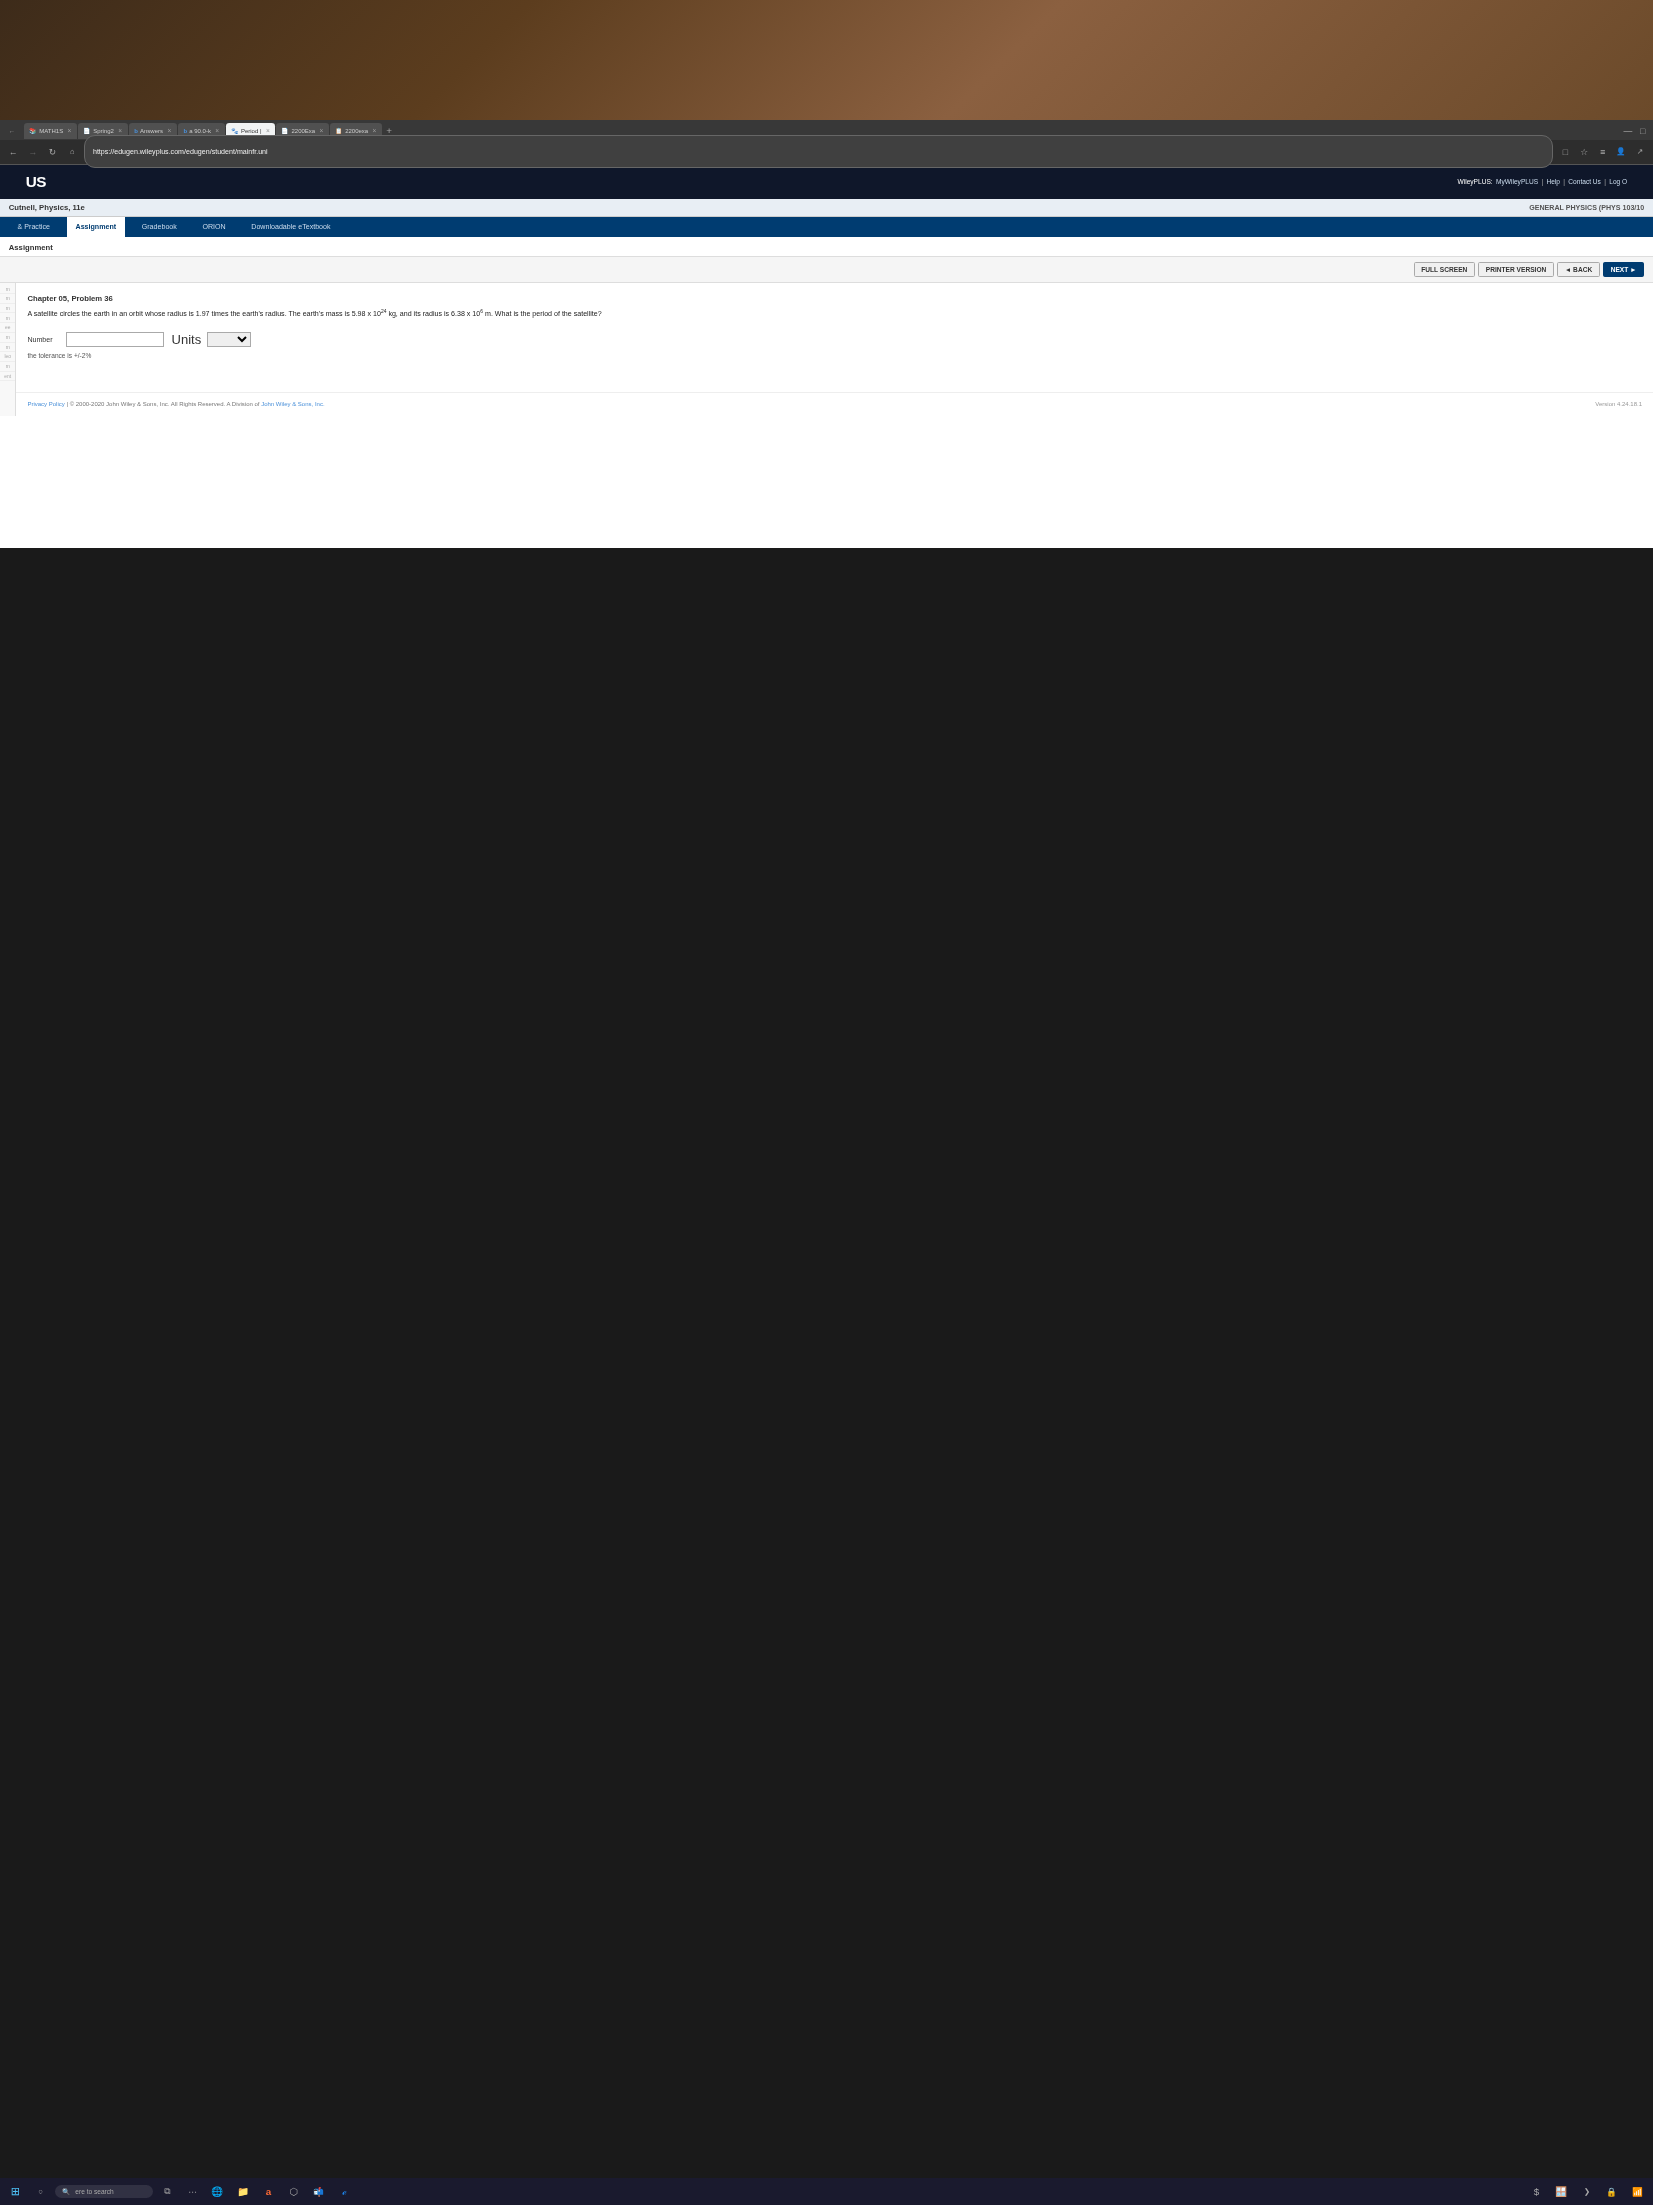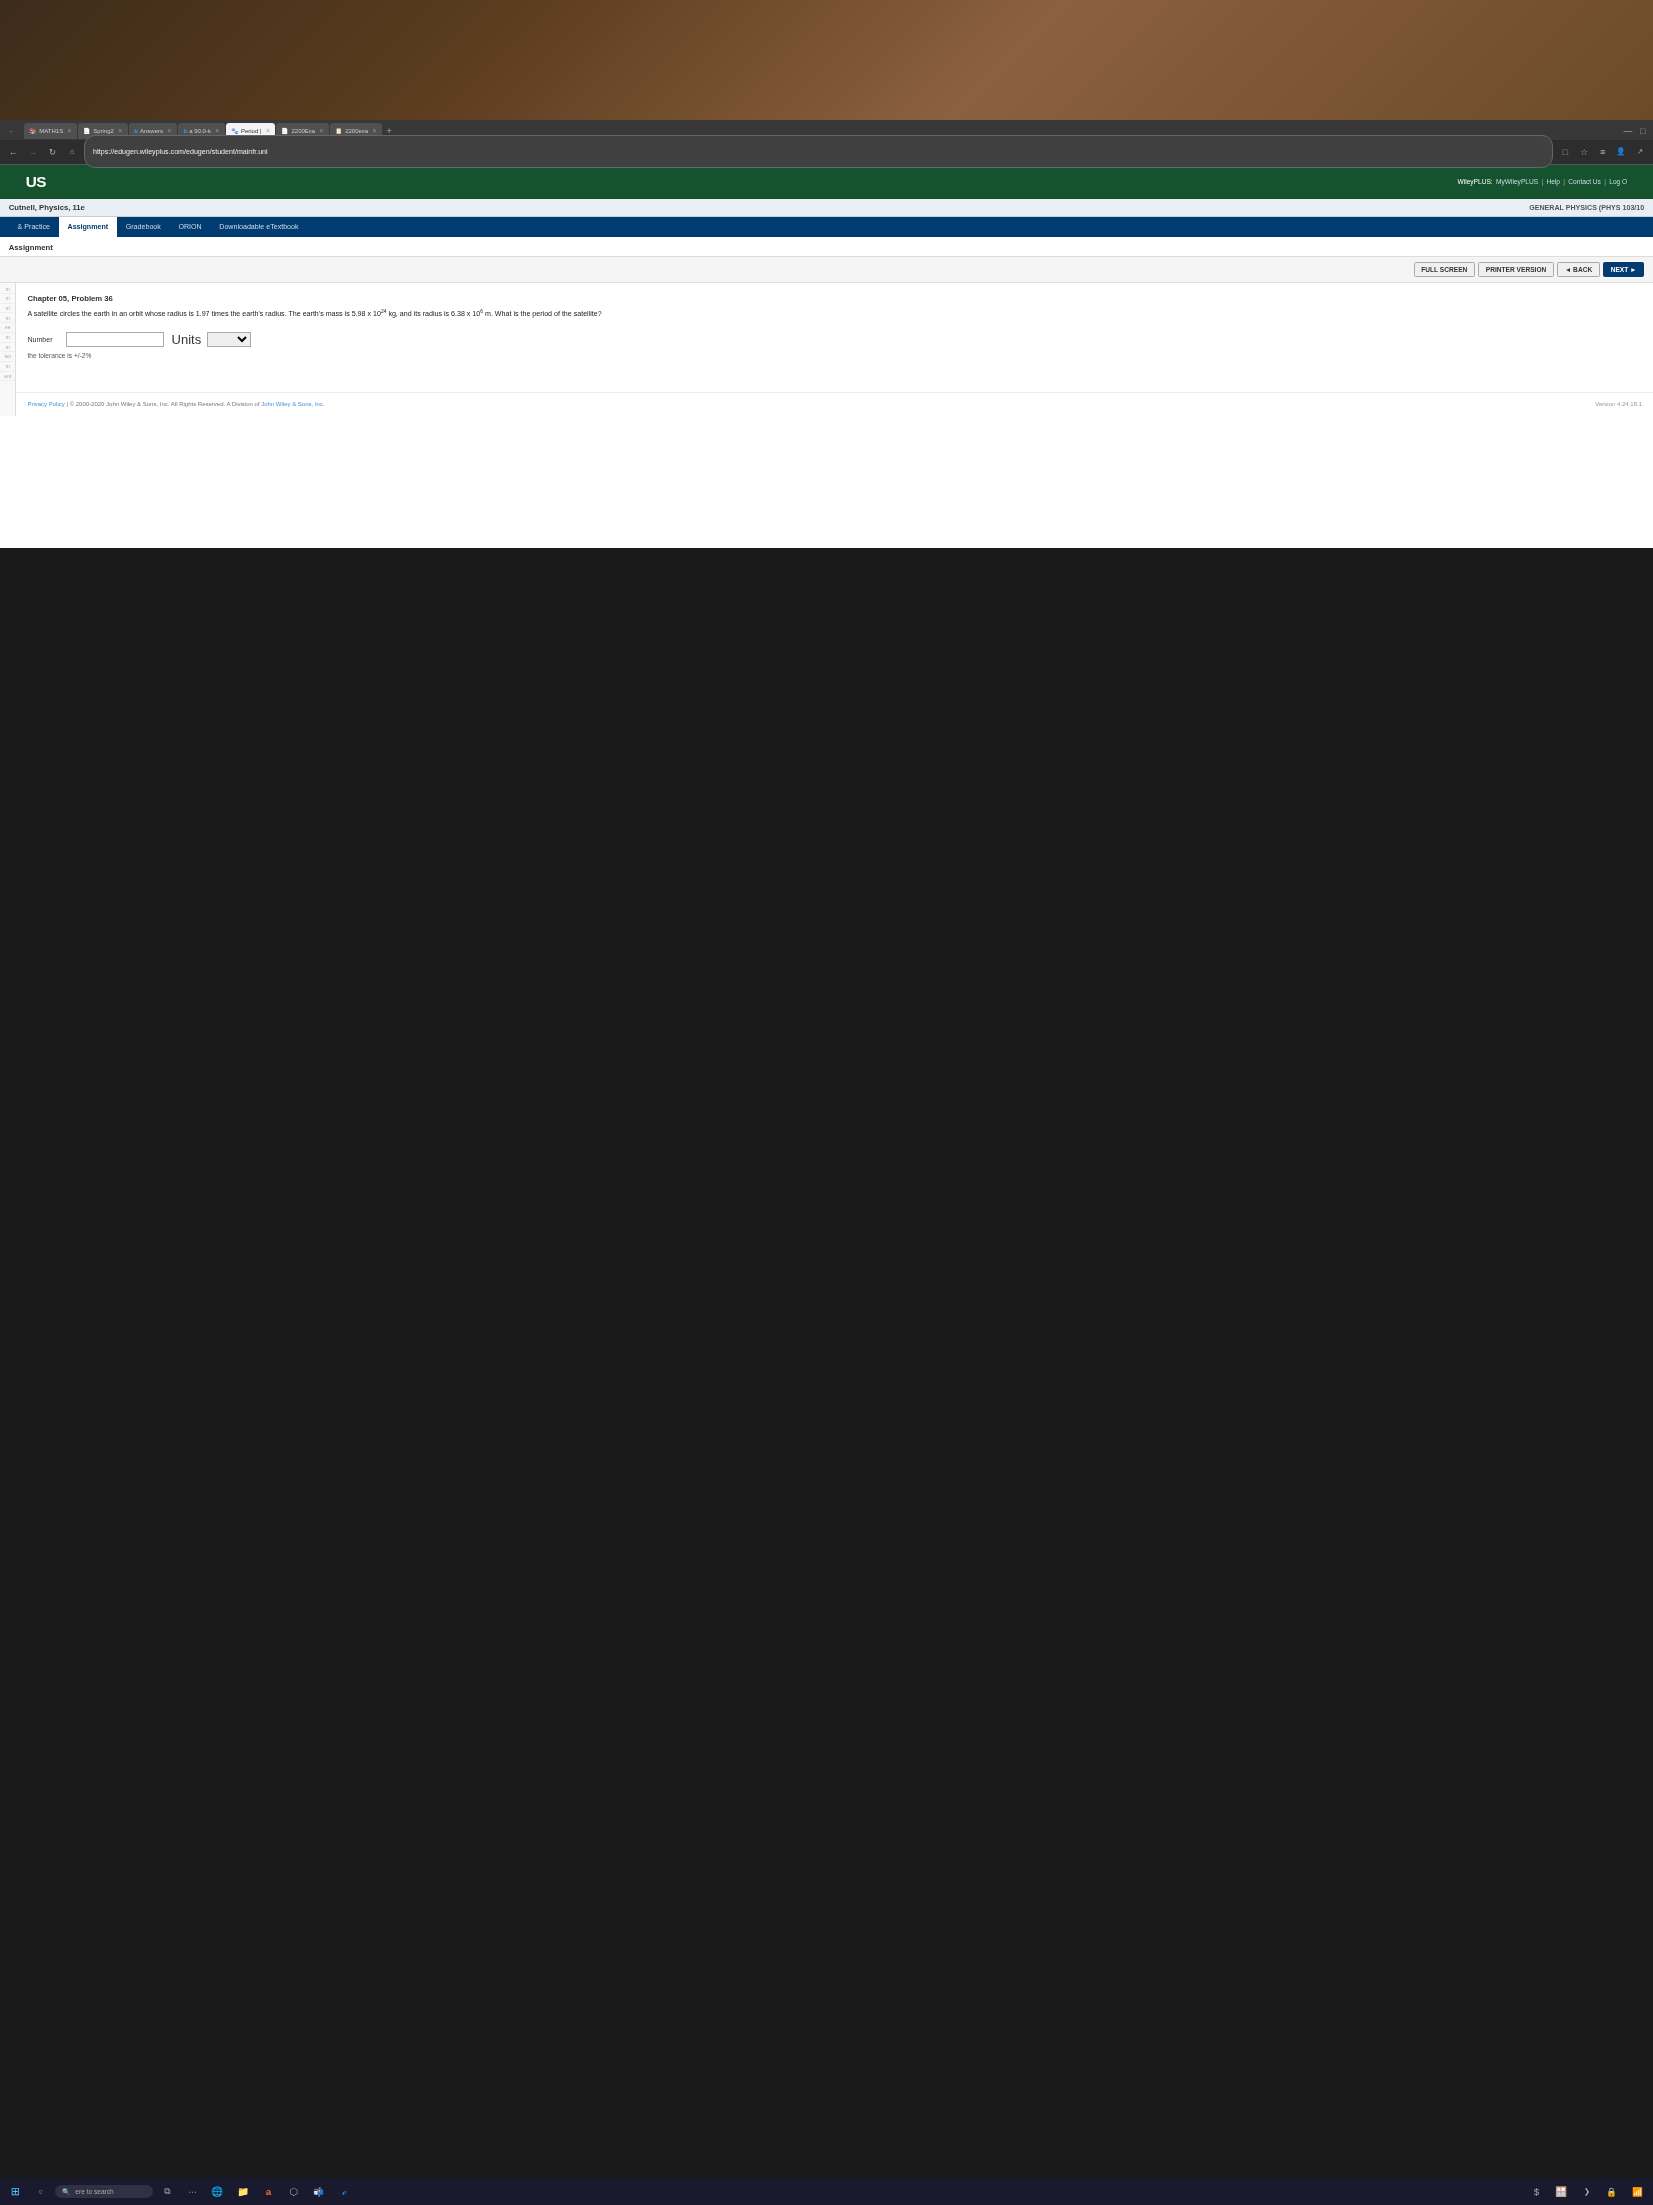--- a/index.html
+++ b/index.html
@@ -118,21 +118,21 @@
 
     
     .browser-content {
       background: #fff;
       width: 100%;
       min-height: 383px;
     }
 
     
     .wiley-top-bar {
-      background: #14532d;
+      background: #0f172a;
       color: #fff;
       padding: 17px;
       display: flex;
       align-items: stretch;
       justify-content: space-between;
       height: 27px;
     }
 
     .wiley-logo-area {
       display: flex;
@@ -187,21 +187,21 @@
       color: #555;
       font-weight: bold;
     }
 
     
     .nav-tabs {
       background: #003c71;
       display: flex;
       align-items: center;
       padding: 0 8.8px;
-      gap: 0;
+      gap: 8px;
     }
 
     .nav-tab {
       padding: 5.5px 8.8px;
       color: #cde;
       font-size: 7.1px;
       cursor: pointer;
       border: none;
       background: none;
       border-bottom: 1.6px solid transparent;

